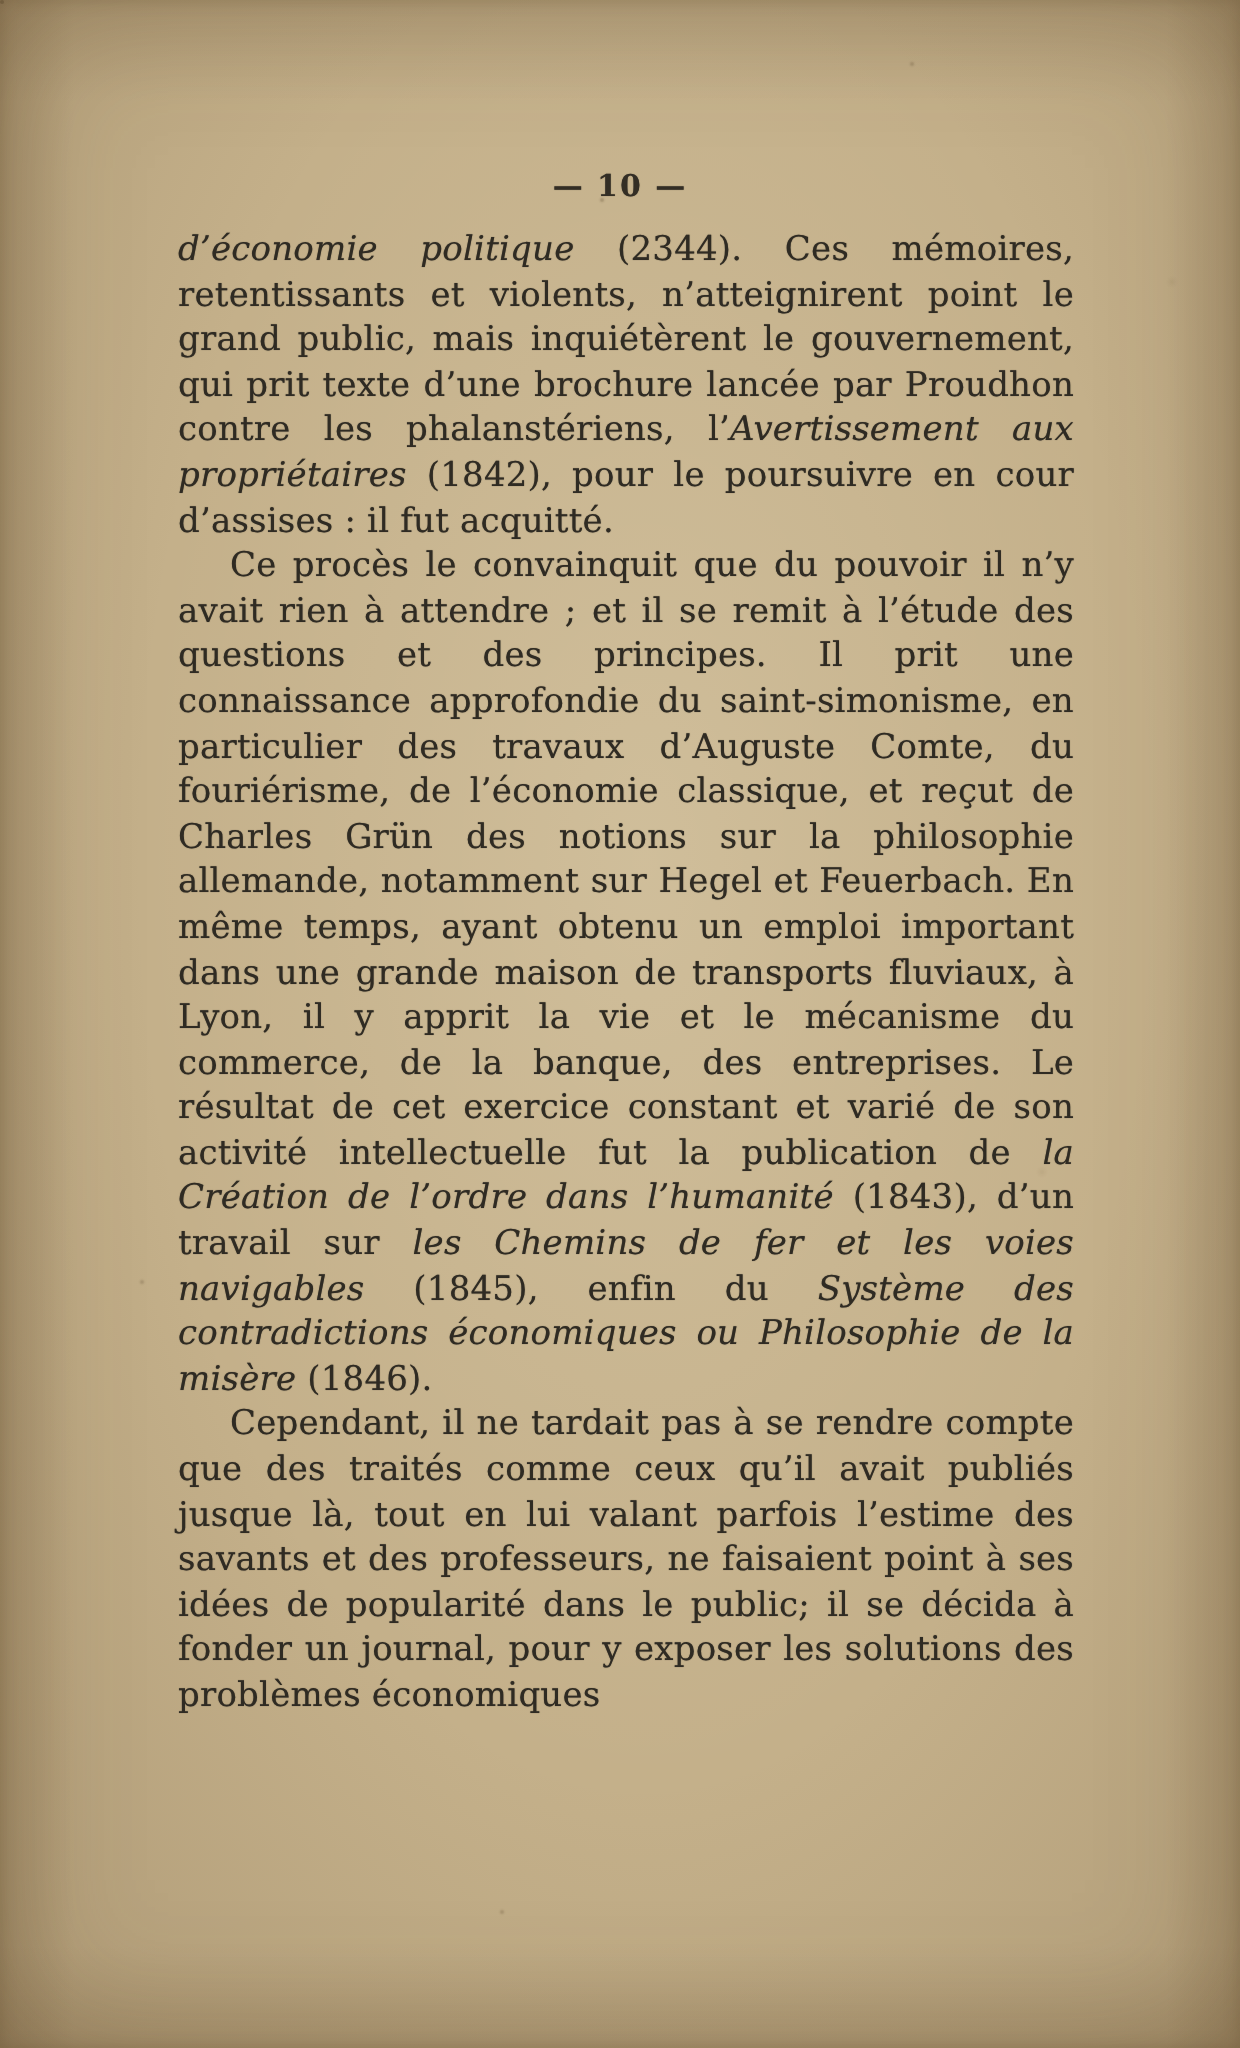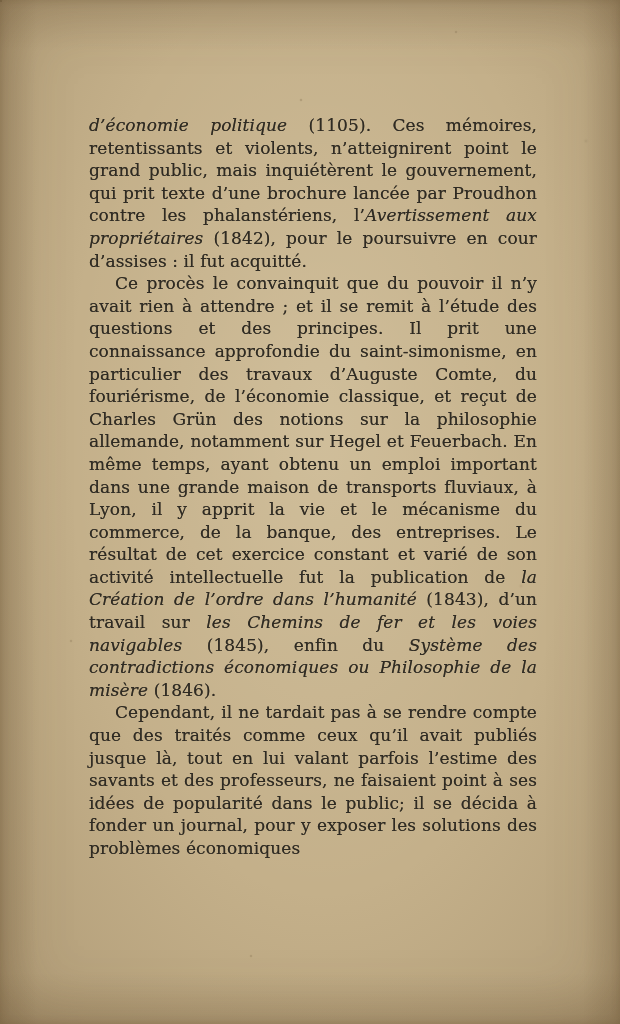--- a/index.html
+++ b/index.html
@@ -66,18 +66,19 @@
   .text-block p.indent {
     text-indent: 26px;
   }
   .text-block em {
   }
 </style>
 </head>
 <body>
 
 <div class="page">
+  <div class="page-number">— 10 —</div>
   <div class="text-block" id="paragraphs">
-      <p><em>d’économie politique</em><span> (1105). Ces mémoires, retentissants et violents, n’atteignirent point le grand public, mais inquiétèrent le gouvernement, qui prit texte d’une brochure lancée par Proudhon contre les phalanstériens, l’</span><em>Avertissement aux propriétaires</em><span> (1842), pour le poursuivre en cour d’assises : il fut acquitté.</span></p>
+      <p><em>d’économie politique</em><span> (2344). Ces mémoires, retentissants et violents, n’atteignirent point le grand public, mais inquiétèrent le gouvernement, qui prit texte d’une brochure lancée par Proudhon contre les phalanstériens, l’</span><em>Avertissement aux propriétaires</em><span> (1842), pour le poursuivre en cour d’assises : il fut acquitté.</span></p>
       <p class="indent"><span>Ce procès le convainquit que du pouvoir il n’y avait rien à attendre ; et il se remit à l’étude des questions et des principes. Il prit une connaissance approfondie du saint-simonisme, en particulier des travaux d’Auguste Comte, du fouriérisme, de l’économie classique, et reçut de Charles Grün des notions sur la philosophie allemande, notamment sur Hegel et Feuerbach. En même temps, ayant obtenu un emploi important dans une grande maison de transports fluviaux, à Lyon, il y apprit la vie et le mécanisme du commerce, de la banque, des entreprises. Le résultat de cet exercice constant et varié de son activité intellectuelle fut la publication de </span><em>la Création de l’ordre dans l’humanité</em><span> (1843), d’un travail sur </span><em>les Chemins de fer et les voies navigables</em><span> (1845), enfin du </span><em>Système des contradictions économiques ou Philosophie de la misère</em><span> (1846).</span></p>
       <p class="indent"><span>Cependant, il ne tardait pas à se rendre compte que des traités comme ceux qu’il avait publiés jusque là, tout en lui valant parfois l’estime des savants et des professeurs, ne faisaient point à ses idées de popularité dans le public; il se décida à fonder un journal, pour y exposer les solutions des problèmes économiques</span></p>
     </div>
 </div>
 
 </body></html>

